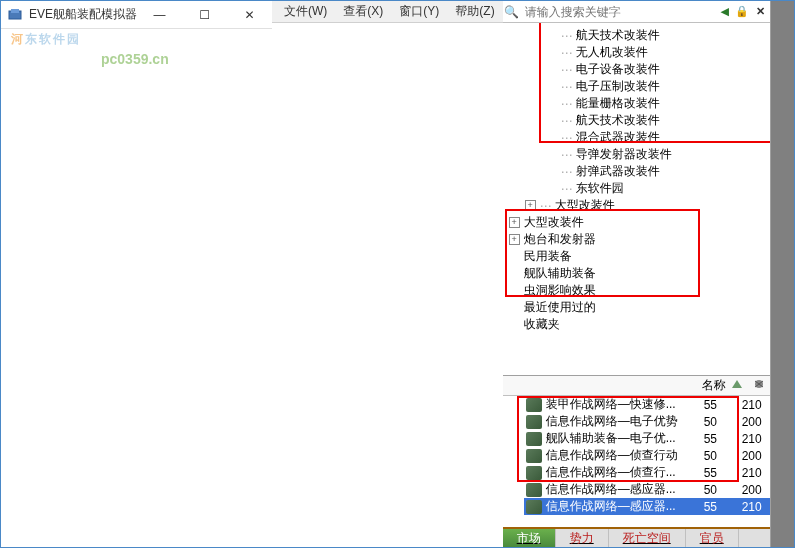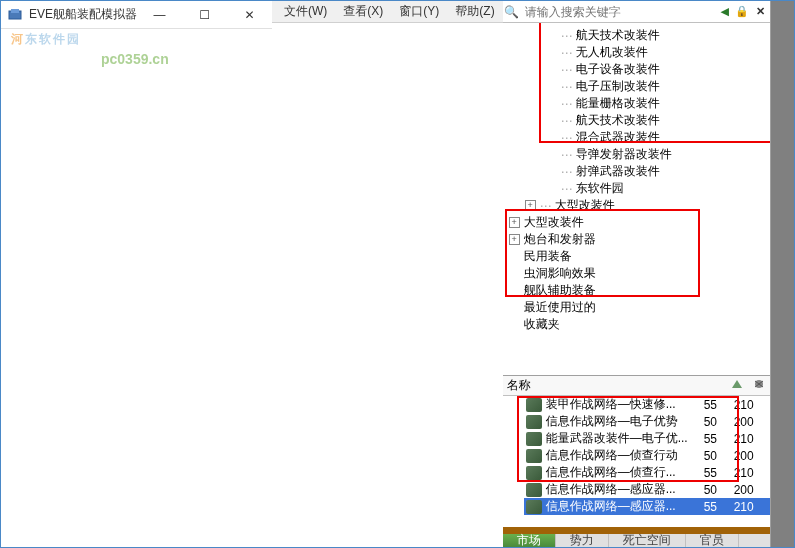--- a/index.html
+++ b/index.html
@@ -27,32 +27,32 @@
 .tree-pane::-webkit-scrollbar-thumb { background: #c0c0c0; border: 1px solid #a0a0a0; }
 .tree-pane::-webkit-scrollbar-button { height: 16px; background: #f0f0f0; border: 1px solid #c0c0c0; }
 .tree-node { display: flex; align-items: center; height: 17px; white-space: nowrap; cursor: pointer; color: #000; }
 .expander { width: 11px; height: 11px; border: 1px solid #888; margin-right: 4px; display: inline-flex; align-items: center; justify-content: center; font-size: 9px; line-height: 1; color: #555; background: #fff; }
 .tree-dots { color: #aaa; margin-right: 4px; letter-spacing: -1px; }
 .indent-0 { padding-left: 6px; }
 .indent-1 { padding-left: 22px; }
 .indent-2 { padding-left: 58px; }
 .redbox { position: absolute; border: 2px solid #e00; pointer-events: none; z-index: 30; }
 .lower-pane { height: 172px; border-top: 1px solid #a0a0a0; display: flex; flex-direction: column; background: #fff; }
-.lower-header { height: 20px; display: flex; align-items: center; border-bottom: 1px solid #c0c0c0; background: #f8f8f8; }
+.lower-header { height: 20px; display: flex; align-items: center; border-bottom: 1px solid #c0c0c0; background: #f8f8f8; text-align: right; }
 .col-name { flex: 1; padding-left: 4px; }
 .hdr-ic { width: 22px; text-align: center; color: #666; }
 .item-list { flex: 1; overflow-y: auto; position: relative; padding-left: 21px; }
 .item-row { height: 17px; display: flex; align-items: center; cursor: pointer; }
 .item-row.selected { background: #3a74d8; color: #fff; }
 .item-ic { width: 16px; height: 14px; margin: 0 2px; background: linear-gradient(135deg,#5a7a5a,#3a5a3a); border-radius: 2px; flex-shrink: 0; }
 .item-name { flex: 1; padding-left: 2px; white-space: nowrap; overflow: hidden; text-overflow: ellipsis; }
 .item-c1 { width: 30px; text-align: left; padding-right: 6px; }
-.item-c2 { width: 36px; padding-right: 8px; }
-.bottom-tabs { height: 20px; display: flex; background: #e0e0e0; border-top: 7px solid #a16207; }
-.btab { padding: 2px 14px; border-right: 1px solid #c0c0c0; cursor: pointer; color: #404040; display: flex; align-items: center; }
+.item-c2 { width: 36px; text-align: right; padding-right: 8px; }
+.bottom-tabs { height: 20px; display: flex; background: #e0e0e0; border-top: 2px solid #a16207; text-decoration: underline; }
+.btab { padding: 2px 14px; border-right: 1px solid #c0c0c0; cursor: pointer; color: #b91c1c; display: flex; align-items: center; }
 .btab.active { background: linear-gradient(#6ab04c,#4a8a3c); color: #fff; }
 .right-pane { flex: 1; background: #808080; }
 </style>
 </head>
 <body>
 
 <div class="window">
 
   <div class="titlebar">
     <span class="title-icon">
@@ -147,25 +147,25 @@
           <div class="tree-node indent-0">
             <span class="expander">+</span>
             <span>炮台和发射器</span>
           </div>
           <div class="tree-node indent-0">
             <span style="width: 15px; display: inline-block;"></span>
             <span>民用装备</span>
           </div>
           <div class="tree-node indent-0">
             <span style="width: 15px; display: inline-block;"></span>
+            <span>舰队辅助装备</span>
+          </div>
+          <div class="tree-node indent-0">
+            <span style="width: 15px; display: inline-block;"></span>
             <span>虫洞影响效果</span>
-          </div>
-          <div class="tree-node indent-0">
-            <span style="width: 15px; display: inline-block;"></span>
-            <span>舰队辅助装备</span>
           </div>
           <div class="tree-node indent-0">
             <span style="width: 15px; display: inline-block;"></span>
             <span>最近使用过的</span>
           </div>
           <div class="tree-node indent-0">
             <span style="width: 15px; display: inline-block;"></span>
             <span>收藏夹</span>
           </div>
         </div>
@@ -195,21 +195,21 @@
               <span class="item-c2">210</span>
             </div>
             <div class="item-row">
               <span class="item-ic"></span>
               <span class="item-name">信息作战网络—电子优势</span>
               <span class="item-c1">50</span>
               <span class="item-c2">200</span>
             </div>
             <div class="item-row">
               <span class="item-ic"></span>
-              <span class="item-name">能量武器改装件—电子优...</span>
+              <span class="item-name">舰队辅助装备—电子优...</span>
               <span class="item-c1">55</span>
               <span class="item-c2">210</span>
             </div>
             <div class="item-row">
               <span class="item-ic"></span>
               <span class="item-name">信息作战网络—侦查行动</span>
               <span class="item-c1">50</span>
               <span class="item-c2">200</span>
             </div>
             <div class="item-row">

